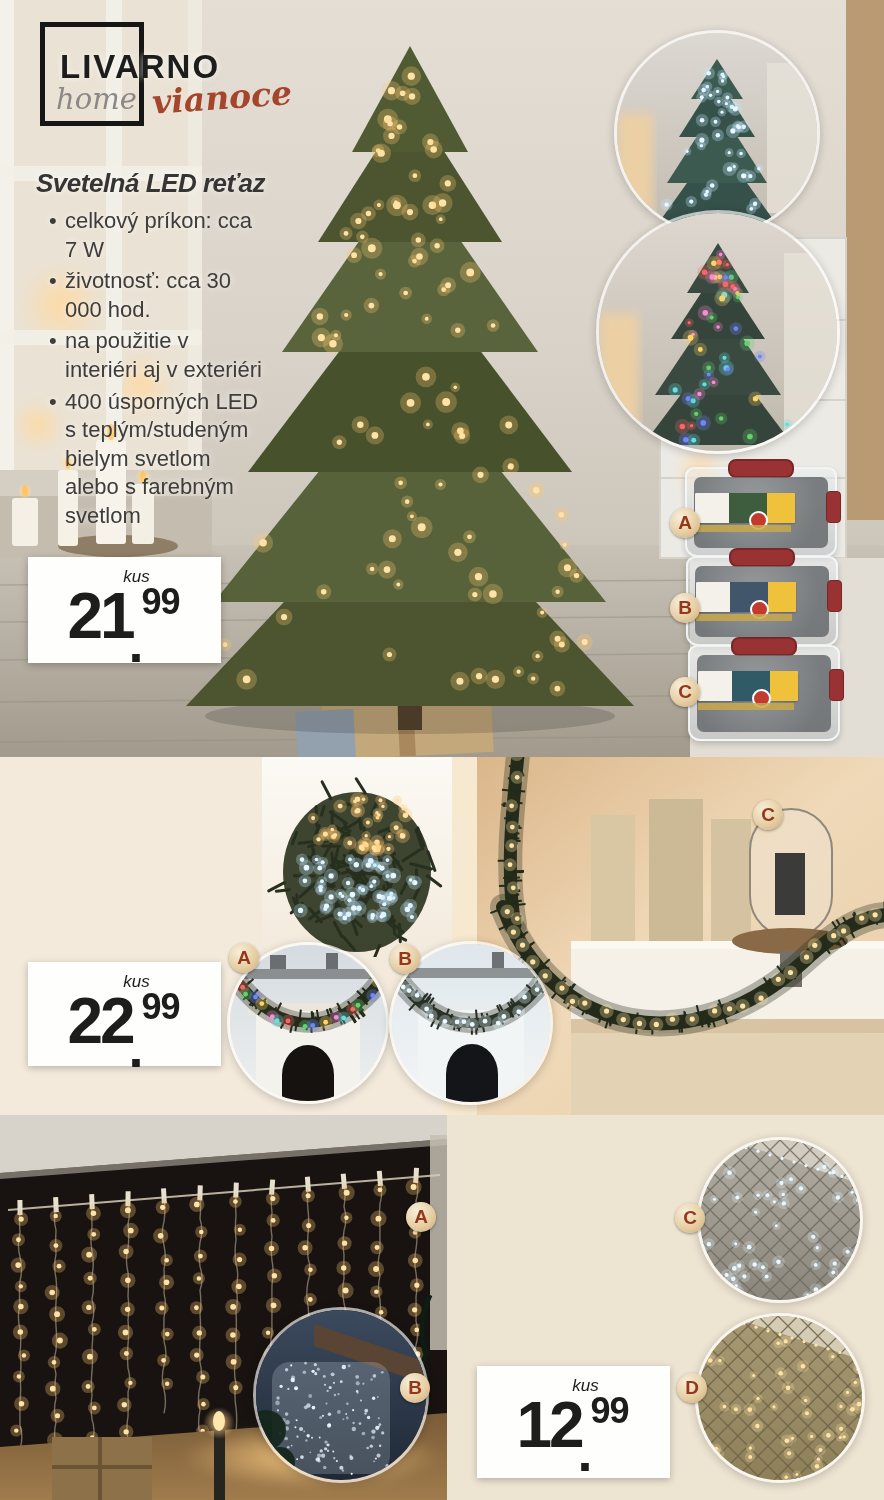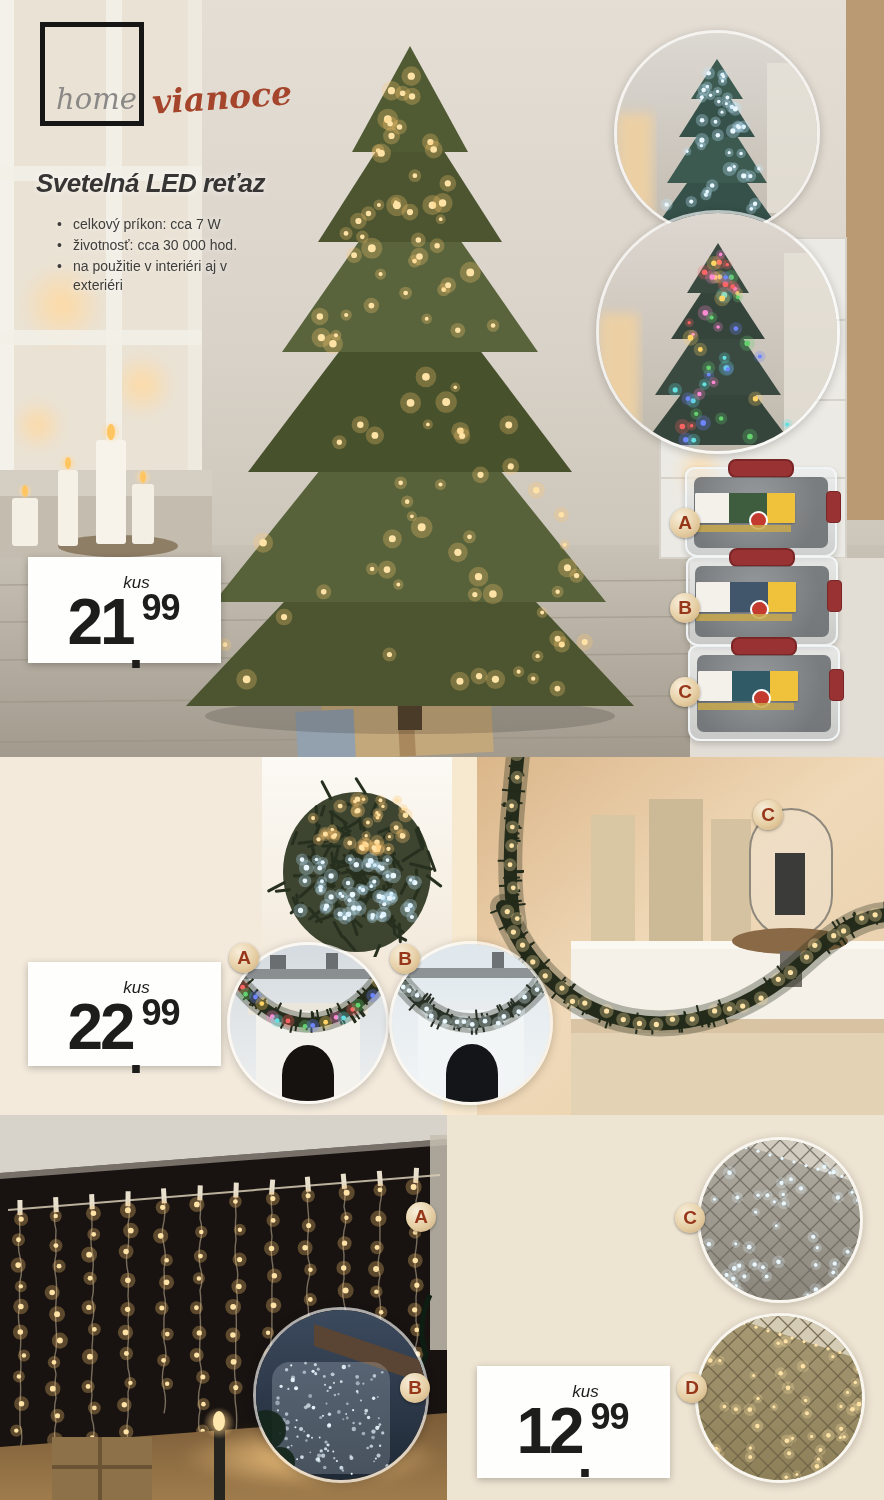--- a/index.html
+++ b/index.html
@@ -18,31 +18,31 @@
               color:#1d1d1b;text-shadow:0 0 6px rgba(255,255,255,.75);}
   .logo-home{position:absolute;left:16px;top:60px;font-family:"DejaVu Serif",serif;font-style:italic;
              font-size:29px;color:#8b8987;text-align:center;}
   .logo-season{position:absolute;left:112px;top:56px;font-family:"DejaVu Serif",serif;font-style:italic;
                font-weight:700;font-size:33px;color:#a5452c;transform:rotate(-4deg);}
 
   
   .prod-text{position:absolute;z-index:5;color:#3c3b39;}
   .p1{left:36px;top:168px;width:238px;text-shadow:0 0 7px rgba(255,255,255,.85);}
   .prod-title{font-size:26px;font-weight:800;color:#363534;margin:0 0 7px 0;letter-spacing:-.5px;font-style:italic;}
-  ul.bullets{list-style:none;margin:16px;padding:0;font-size:14px;line-height:1.3;color:#3e3d3b;}
+  ul.bullets{list-style:none;margin:8px;padding:0;font-size:22px;line-height:1.3;color:#3e3d3b;}
   ul.bullets li{position:relative;padding-left:21px;margin:0 0 3px 0;}
   ul.bullets li::before{content:"•";position:absolute;left:5px;top:0;}
 
   
   .price{position:absolute;background:#fefefc;box-shadow:0 2px 7px rgba(0,0,0,.25);
          text-align:center;z-index:8;color:#1d1d1b;}
   .price-1{left:28px;top:557px;width:193px;height:106px;}
   .price-2{left:28px;top:962px;width:193px;height:104px;}
   .price-3{left:477px;top:1366px;width:193px;height:112px;}
-  .kus{margin-top:16px;font-style:italic;font-size:17px;padding-left:24px;}
+  .kus{margin-top:10px;font-style:italic;font-size:17px;padding-left:24px;}
   .amount{display:inline-flex;align-items:flex-start;margin-top:1px;font-weight:800;}
   .int{font-size:64px;line-height:56px;letter-spacing:-3px;}
   .dec{position:relative;width:46px;height:62px;margin-left:3px;}
   .cents{position:absolute;top:-3px;left:6px;font-size:36px;line-height:34px;letter-spacing:-1px;font-weight:800;}
   .dot{position:absolute;left:-7px;bottom:-2px;font-size:54px;line-height:18px;font-weight:800;}
 
   
   .circle{position:absolute;border-radius:50%;overflow:hidden;z-index:6;
           border:3px solid rgba(255,255,255,.65);box-shadow:0 2px 10px rgba(0,0,0,.2);}
   .c-tree1{left:614px;top:30px;width:200px;height:200px;}
@@ -377,30 +377,32 @@
             <circle cx="371.83025474467604" cy="248.23648024629802" r="10.56698037626222" fill="#ffc870" opacity="0.28"></circle>
             <circle cx="371.83025474467604" cy="248.23648024629802" r="3.9136964356526738" fill="#ffe3a6"></circle>
             <circle cx="263.1388476236849" cy="542.7771422271617" r="9.986083939843812" fill="#ffc870" opacity="0.28"></circle>
             <circle cx="263.1388476236849" cy="542.7771422271617" r="3.69854960734956" fill="#ffe3a6"></circle>
           </g>
       </g>
     </svg>
 
     <div class="logo">
       <div class="logo-square"></div>
+      <div class="logo-brand">LIVARNO</div>
       <div class="logo-home">home</div>
       <div class="logo-season">vianoce</div>
     </div>
 
     <div class="prod-text p1">
       <h2 class="prod-title">Svetelná LED reťaz</h2>
       <ul class="bullets">
         <li>celkový príkon: cca 7 W</li>
         <li>životnosť: cca 30 000 hod.</li>
         <li>na použitie v interiéri aj v exteriéri</li>
+        <li>400 úsporných LED s teplým/studeným bielym svetlom alebo s farebným svetlom</li>
       </ul>
     </div>
 
     <div class="price price-1">
       <div class="kus">kus</div>
       <div class="amount">
         <span class="int">21</span>
         <span class="dec">
           <span class="cents">99</span>
           <span class="dot">.</span>

